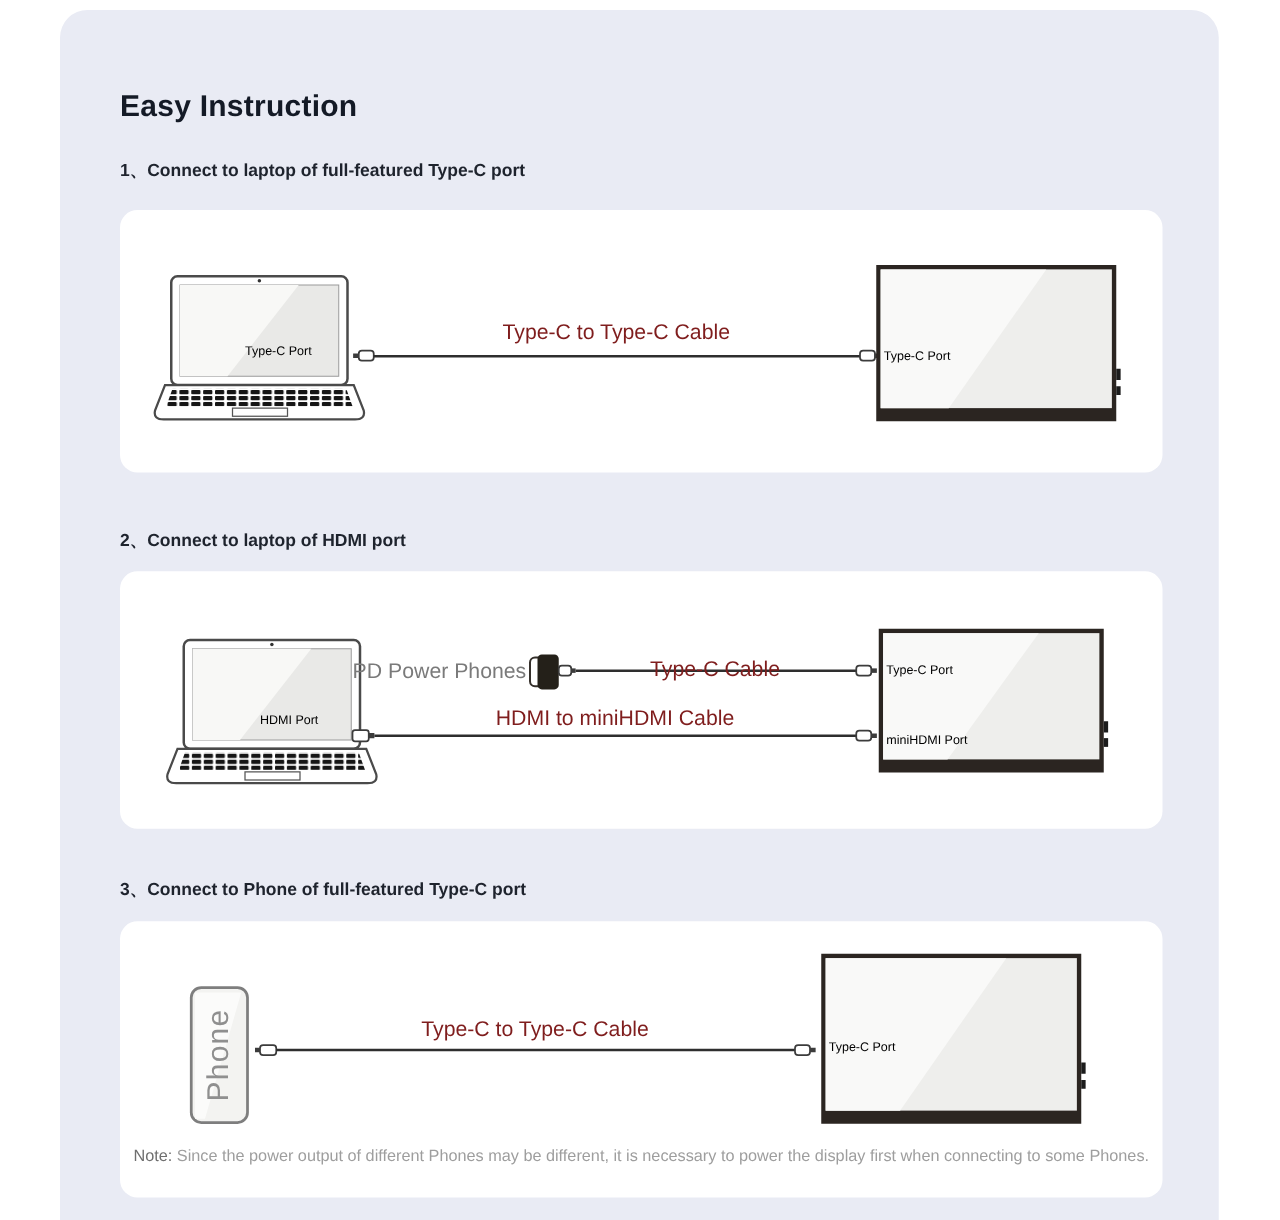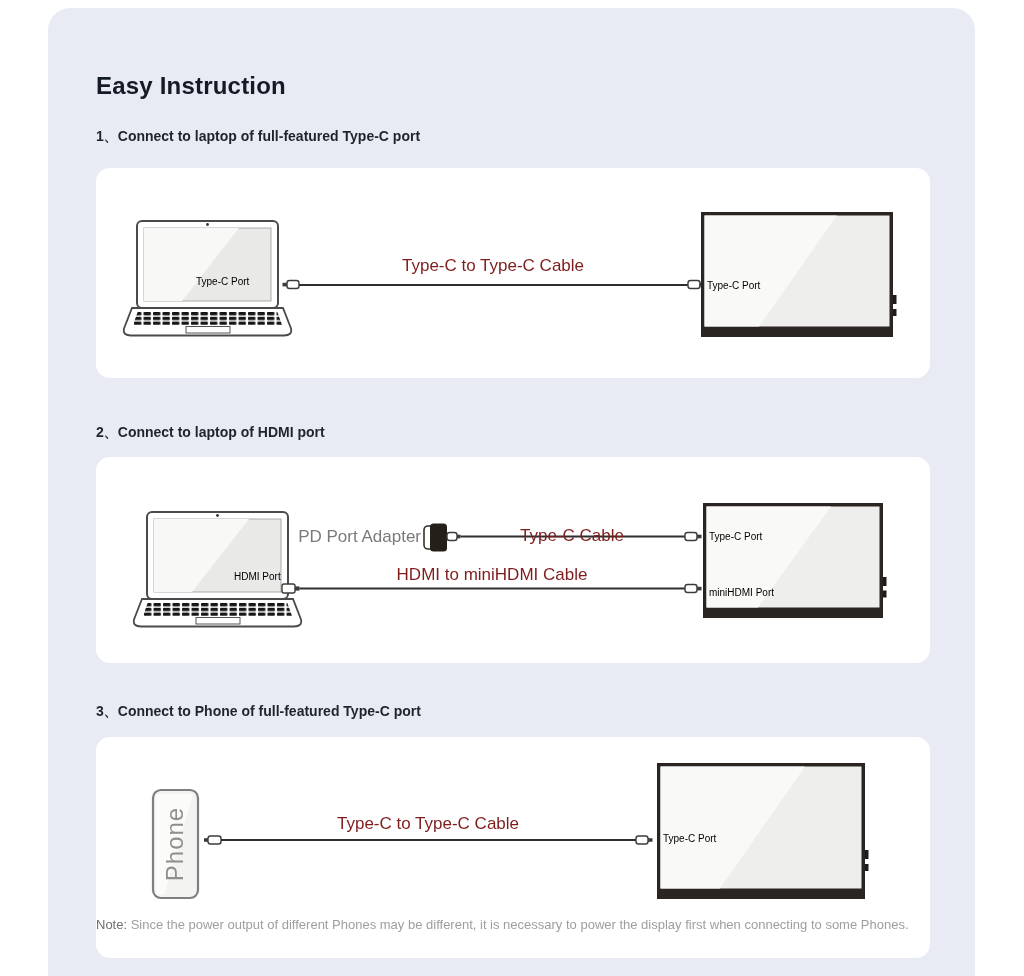--- a/index.html
+++ b/index.html
@@ -7,21 +7,21 @@
   .page{position:relative;width:1024px;height:976px;background:#ffffff;overflow:hidden;}
   .panel{position:absolute;left:48px;top:8px;width:927px;height:968px;background:#e9ebf4;border-radius:22px 22px 0 0;}
   .h-title{position:absolute;left:96px;top:72px;font-size:24px;font-weight:800;color:#141a26;letter-spacing:.2px;}
   .h-step{position:absolute;left:96px;font-size:14px;font-weight:700;color:#1e232d;}
   .card{position:absolute;left:96px;width:834px;background:#ffffff;border-radius:14px;}
   .card svg{position:absolute;left:0;top:0;}
   .port-label{position:absolute;font-size:10px;color:#000000;white-space:nowrap;line-height:14px;}
   .cable-label{position:absolute;font-size:17px;color:#7f1d1d;white-space:nowrap;transform:translateX(-50%);line-height:19px;}
   .adapter-label{position:absolute;font-size:17px;color:#7a7a7a;white-space:nowrap;transform:translateX(-100%);line-height:19px;}
   .phone-label{position:absolute;font-size:24px;color:#8f8f8f;white-space:nowrap;transform:translate(-50%,-50%) rotate(-90deg);letter-spacing:1px;}
-  .note{position:absolute;left:0;top:180px;width:100%;text-align:left;font-size:13px;line-height:15px;}
+  .note{position:absolute;left:0;top:180px;width:100%;text-align:center;font-size:13px;line-height:15px;}
   .note .note-prefix{color:#6f6f6f;}
   .note .note-body{color:#9e9e9e;}
 </style>
 </head>
 <body>
 
 <div class="page">
   <div class="panel"></div>
 
   <div class="h-title">Easy Instruction</div>
@@ -105,22 +105,22 @@
         <rect x="601" y="77.7" width="4.5" height="3.6" fill="#3c3c3c"></rect>
       </g>
       <g>
         <rect x="607" y="46" width="180" height="115" fill="#2b2521"></rect>
         <rect x="610.5" y="49.5" width="173" height="101" fill="#eeeeec"></rect>
         <polygon points="610.5,49.5 735,49.5 662,150.5 610.5,150.5" fill="#f9f9f8"></polygon>
         <rect x="787" y="120" width="3.5" height="9" fill="#1c1c1c"></rect>
         <rect x="787" y="133.5" width="3.5" height="7" fill="#1c1c1c"></rect>
       </g>
     </svg>
-    <span class="port-label" style="left:112px;top:113px;margin-left:26px;">HDMI Port</span>
-    <span class="adapter-label" style="left:325px;top:70px;">PD Port Adapter</span>
+    <span class="port-label" style="left:112px;top:113px;">HDMI Port</span>
+    <span class="adapter-label" style="left:325px;top:70px;">PD Power Phones</span>
     <span class="cable-label" style="left:476px;top:53px;margin-top:16px;">Type-C Cable</span>
     <span class="cable-label" style="left:396px;top:108px;">HDMI to miniHDMI Cable</span>
     <span class="port-label" style="left:613px;top:73px;">Type-C Port</span>
     <span class="port-label" style="left:613px;top:129px;">miniHDMI Port</span>
   </div>
 
   <div class="h-step" style="top:703px;">3、Connect to Phone of full-featured Type-C port</div>
 
   <div class="card" style="top:737px;height:221px;">
     <svg width="834" height="221" viewBox="0 0 834 221">

